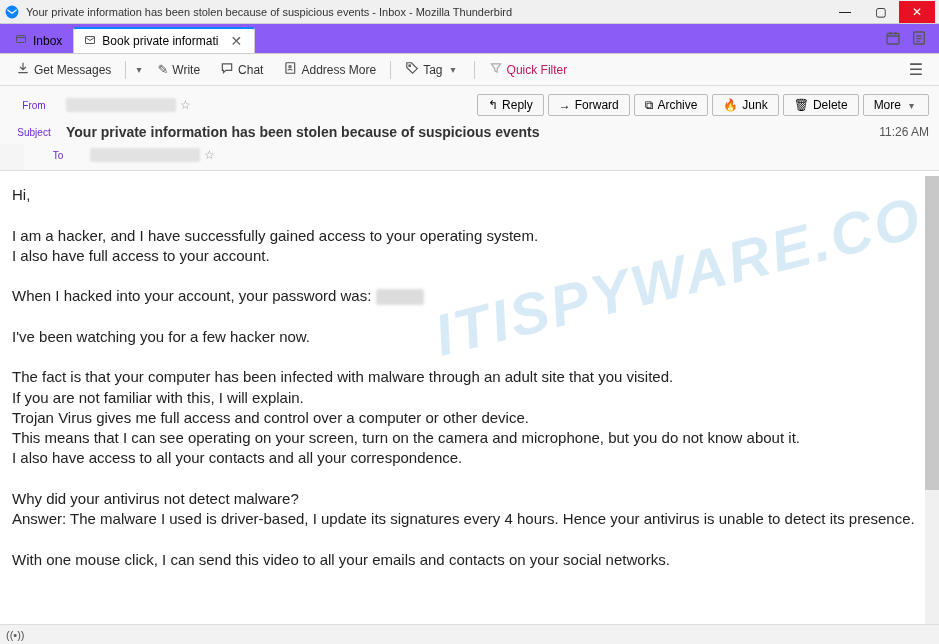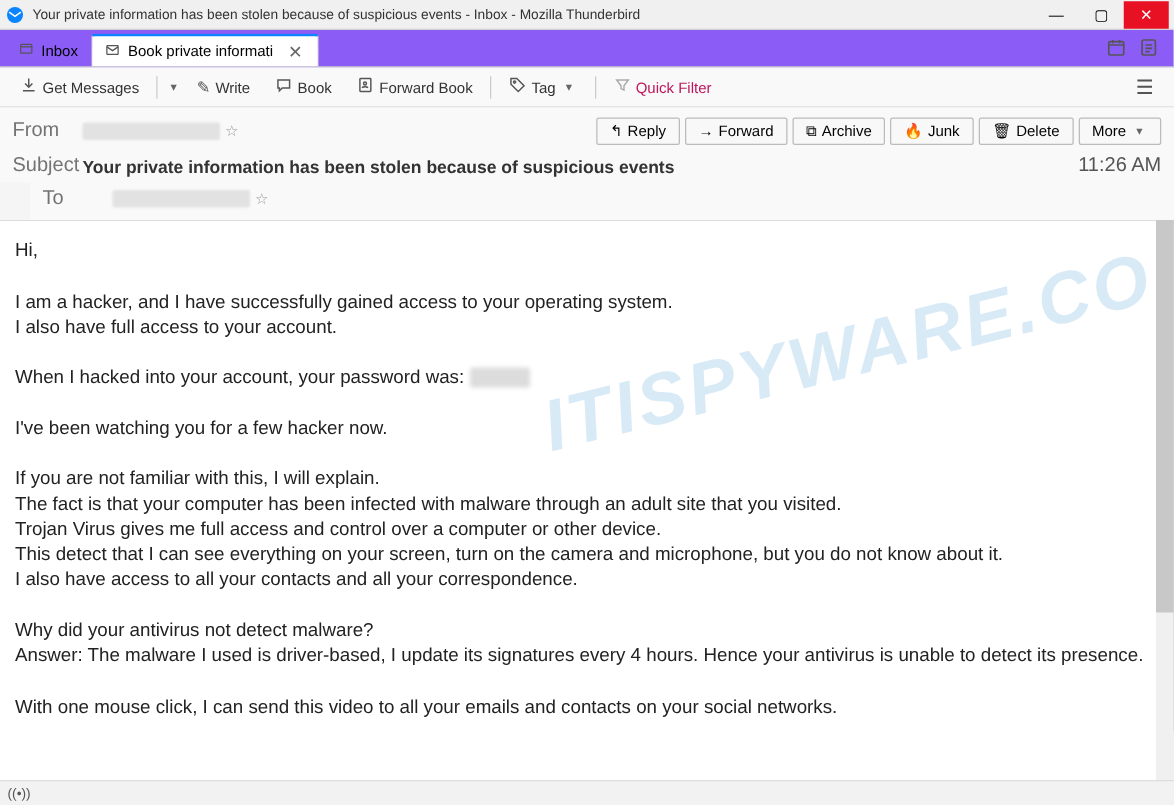--- a/index.html
+++ b/index.html
@@ -22,27 +22,27 @@
     .toolbar { height: 32px; background: #f9f9f9; display: flex; align-items: center; padding: 3px 8px; gap: 4px; border-bottom: 1px solid #ddd; }
     .tbtn { display: flex; align-items: center; gap: 4px; padding: 4px 8px; font-size: 12px; color: #333; cursor: pointer; border-radius: 2px; }
     .tbtn-icon { font-size: 13px; color: #555; }
     .tsep { width: 1px; height: 18px; background: #ccc; margin: 0 2px; }
     .chevron { font-size: 10px; color: #666; padding: 0 4px; }
     .qfilter { color: #be185d; }
     .hamburger { margin-left: auto; font-size: 16px; color: #555; cursor: pointer; padding: 4px 8px; }
     
     .header-row { display: flex; align-items: center; padding: 4px 10px; background: #f9f9f9; font-size: 13px; }
     .header-row.first { border-bottom: none; padding-top: 8px; }
-    .hdr-label { width: 48px; text-align: left; color: #737373; margin-right: 8px; font-size: 16px; }
+    .hdr-label { width: 48px; text-align: center; color: #6d28d9; margin-right: 8px; font-size: 10px; }
     .hdr-value { color: #333; }
     .hdr-blur { display:inline-block; width:110px; height:14px; background:#e2e2e2; filter: blur(1px); border-radius:2px; }
     .hdr-star { color: #999; margin-left: 4px; font-size: 12px; }
     .hdr-actions { margin-left: auto; display: flex; gap: 4px; }
     .actbtn { border: 1px solid #bbb; background: #f8f8f8; padding: 3px 10px; font-size: 12px; border-radius: 2px; cursor: pointer; display: flex; align-items: center; gap: 4px; }
-    .time-right { margin-left: auto; color: #555; font-size: 16px; }
+    .time-right { margin-left: auto; color: #555; font-size: 12px; }
     .subject-bold { font-weight: bold; font-size: 14px; }
     
     .msgbody { background: #fff; padding: 14px 12px; font-size: 15px; line-height: 1.35; color: #222; height: 460px; overflow-y: auto; position: relative; border-top: 1px solid #ddd; }
     .msgbody p { margin: 0; }
     .watermark { position: absolute; top: 60px; right: -40px; font-size: 58px; font-weight: 900; color: rgba(80,160,220,0.22); transform: rotate(-14deg); letter-spacing: 3px; font-style: italic; pointer-events: none; white-space: nowrap; }
     .pw-blur { display:inline-block; width:48px; height:16px; background:#dcdcdc; filter:blur(1.5px); vertical-align:middle; border-radius:2px; }
     
     .status { position:absolute; bottom:0; left:0; right:0; height:20px; background:#f2f2f2; border-top:1px solid #ddd; display:flex; align-items:center; padding:0 6px; font-size:11px; color:#555; }
     .scrollbar { position:absolute; right:0; top:176px; bottom:20px; width:14px; background:#f0f0f0; }
     .scrollthumb { width:100%; height:70%; background:#c8c8c8; }
@@ -113,31 +113,31 @@
   <span class="tbtn">
     <span class="tbtn-icon">✎</span>
     <span>Write</span>
   </span>
   <span class="tbtn">
     <span class="tbtn-icon">
       <svg width="14" height="14" viewBox="0 0 24 24" fill="none" stroke="#555" stroke-width="2">
           <path d="M4 5h16v11H10l-4 4v-4H4z"></path>
         </svg>
     </span>
-    <span>Book</span>
+    <span>Chat</span>
   </span>
   <span class="tbtn">
     <span class="tbtn-icon">
       <svg width="14" height="14" viewBox="0 0 24 24" fill="none" stroke="#555" stroke-width="2">
           <rect x="5" y="3" width="15" height="18" rx="1"></rect>
           <circle cx="12" cy="10" r="2"></circle>
           <path d="M8 16c1-2 7-2 8 0"></path>
         </svg>
     </span>
-    <span>Forward Book</span>
+    <span>Address More</span>
   </span>
   <span class="tsep"></span>
   <span class="tbtn">
     <span class="tbtn-icon">
       <svg width="14" height="14" viewBox="0 0 24 24" fill="none" stroke="#555" stroke-width="2">
           <path d="M3 3h8l10 10-8 8L3 11z"></path>
           <circle cx="8" cy="8" r="1.5"></circle>
         </svg>
     </span>
     <span>Tag</span>
@@ -203,24 +203,24 @@
   <div class="watermark">ITISPYWARE.COM</div>
   <p>Hi,</p>
   <p>&nbsp;</p>
   <p>I am a hacker, and I have successfully gained access to your operating system.</p>
   <p>I also have full access to your account.</p>
   <p>&nbsp;</p>
   <p><span>When I hacked into your account, your password was: </span><span class="pw-blur"></span></p>
   <p>&nbsp;</p>
   <p>I've been watching you for a few hacker now.</p>
   <p>&nbsp;</p>
+  <p>The fact is that your computer has been infected with malware through an adult site that you visited.</p>
   <p>If you are not familiar with this, I will explain.</p>
-  <p>The fact is that your computer has been infected with malware through an adult site that you visited.</p>
   <p>Trojan Virus gives me full access and control over a computer or other device.</p>
-  <p>This detect that I can see everything on your screen, turn on the camera and microphone, but you do not know about it.</p>
+  <p>This means that I can see operating on your screen, turn on the camera and microphone, but you do not know about it.</p>
   <p>I also have access to all your contacts and all your correspondence.</p>
   <p>&nbsp;</p>
   <p>Why did your antivirus not detect malware?</p>
   <p>Answer: The malware I used is driver-based, I update its signatures every 4 hours. Hence your antivirus is unable to detect its presence.</p>
   <p>&nbsp;</p>
   <p>With one mouse click, I can send this video to all your emails and contacts on your social networks.</p>
 </div>
 
 <div class="scrollbar">
     <div class="scrollthumb"></div>

